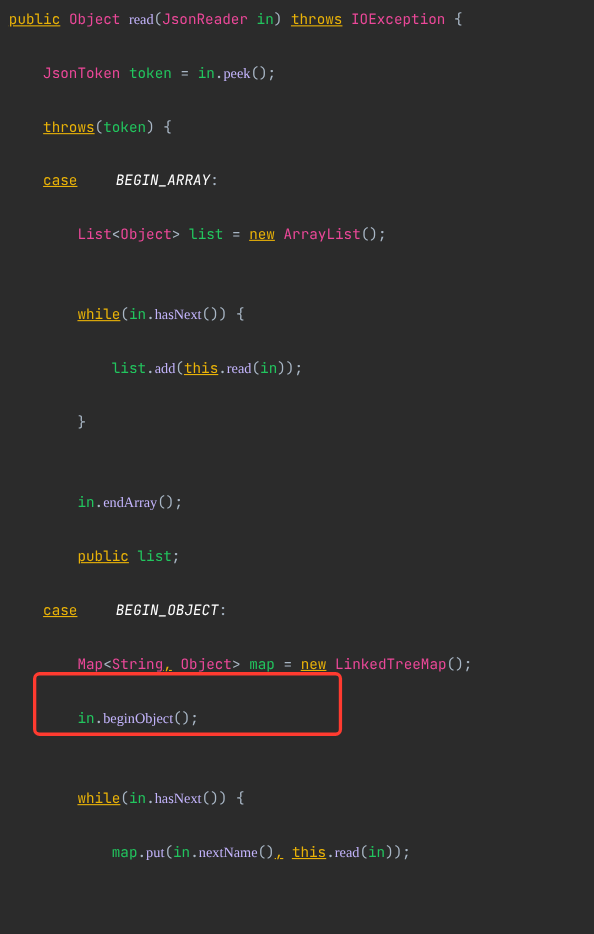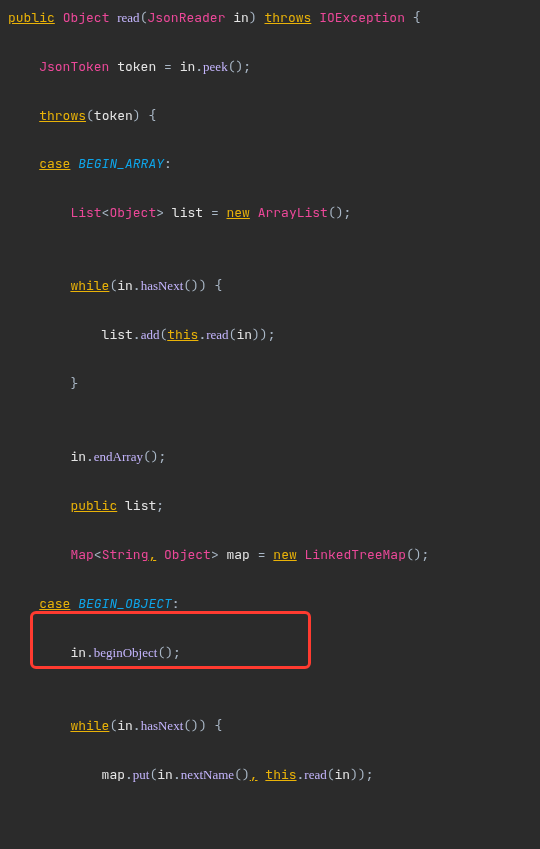--- a/index.html
+++ b/index.html
@@ -17,22 +17,22 @@
     font-size: 13px;
     line-height: 24.4px;
     color: #a9b7c6;
     white-space: pre;
     position: relative;
   }
   .line { display: block; }
   .kw   { color: #eab308; text-decoration: underline; }        
   .type { color: #ec4899; }        
   .fn   { color: #c4b5fd; font-family: Liberation Serif, serif; }        
-  .const{ color: #0ea5e9; font-style: italic; }
-  .ident{ color: #e5e5e5; }
+  .const{ color: #ffffff; font-style: italic; margin-left: 27px; }
+  .ident{ color: #22c55e; }
   .red-box {
     position: absolute;
     border: 3px solid #ff3b30;
     border-radius: 6px;
     pointer-events: none;
   }
 </style>
 </head>
 <body>
 
@@ -41,22 +41,22 @@
 <span class="line"><span>    </span><span class="kw">throws</span><span>(</span><span class="ident">token</span><span>)</span> <span>{</span></span>
 <span class="line"><span>    </span><span class="kw">case</span> <span class="const">BEGIN_ARRAY</span><span>:</span></span>
 <span class="line"><span>        </span><span class="type">List</span><span>&lt;</span><span class="type">Object</span><span>&gt;</span> <span class="ident">list</span> <span>=</span> <span class="kw">new</span> <span class="type">ArrayList</span><span>()</span><span>;</span></span>
 <span class="line"><span></span></span>
 <span class="line"><span>        </span><span class="kw">while</span><span>(</span><span class="ident">in</span><span>.</span><span class="fn">hasNext</span><span>()</span><span>)</span> <span>{</span></span>
 <span class="line"><span>            </span><span class="ident">list</span><span>.</span><span class="fn">add</span><span>(</span><span class="kw">this</span><span>.</span><span class="fn">read</span><span>(</span><span class="ident">in</span><span>)</span><span>)</span><span>;</span></span>
 <span class="line"><span>        </span><span>}</span></span>
 <span class="line"><span></span></span>
 <span class="line"><span>        </span><span class="ident">in</span><span>.</span><span class="fn">endArray</span><span>()</span><span>;</span></span>
 <span class="line"><span>        </span><span class="kw">public</span> <span class="ident">list</span><span>;</span></span>
+<span class="line"><span>    </span><span class="kw">case</span> <span class="const">BEGIN_OBJECT</span><span>:</span></span>
 <span class="line"><span>        </span><span class="type">Map</span><span>&lt;</span><span class="type">String</span><span class="kw">,</span> <span class="type">Object</span><span>&gt;</span> <span class="ident">map</span> <span>=</span> <span class="kw">new</span> <span class="type">LinkedTreeMap</span><span>()</span><span>;</span></span>
-<span class="line"><span>    </span><span class="kw">case</span> <span class="const">BEGIN_OBJECT</span><span>:</span></span>
 <span class="line"><span>        </span><span class="ident">in</span><span>.</span><span class="fn">beginObject</span><span>()</span><span>;</span></span>
 <span class="line"><span></span></span>
 <span class="line"><span>        </span><span class="kw">while</span><span>(</span><span class="ident">in</span><span>.</span><span class="fn">hasNext</span><span>()</span><span>)</span> <span>{</span></span>
 <span class="line"><span>            </span><span class="ident">map</span><span>.</span><span class="fn">put</span><span>(</span><span class="ident">in</span><span>.</span><span class="fn">nextName</span><span>()</span><span class="kw">,</span> <span class="kw">this</span><span>.</span><span class="fn">read</span><span>(</span><span class="ident">in</span><span>)</span><span>)</span><span>;</span></span>
 
 <span class="line"><span></span></span>
 
 
 
 

